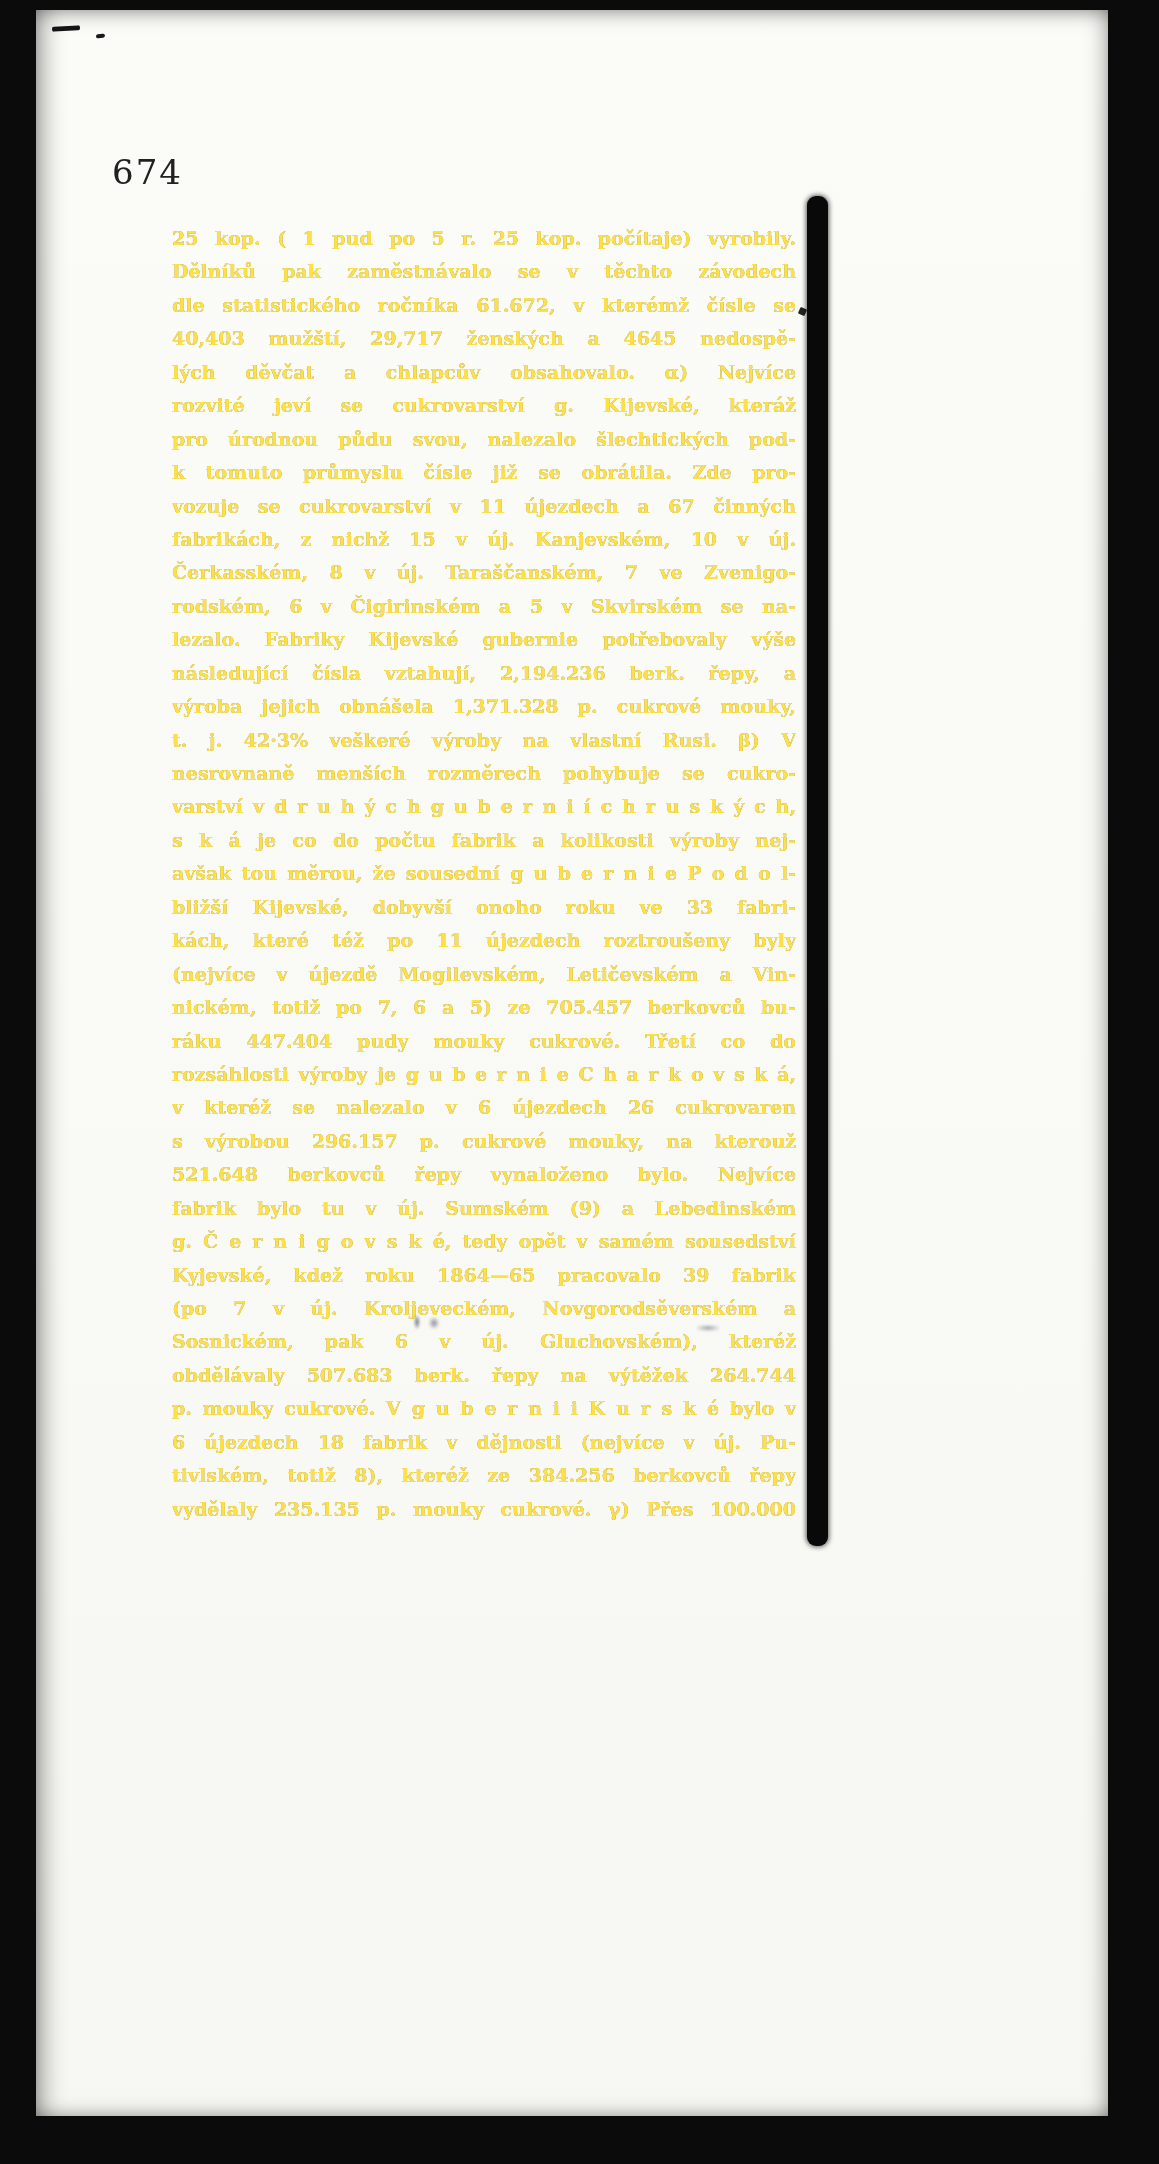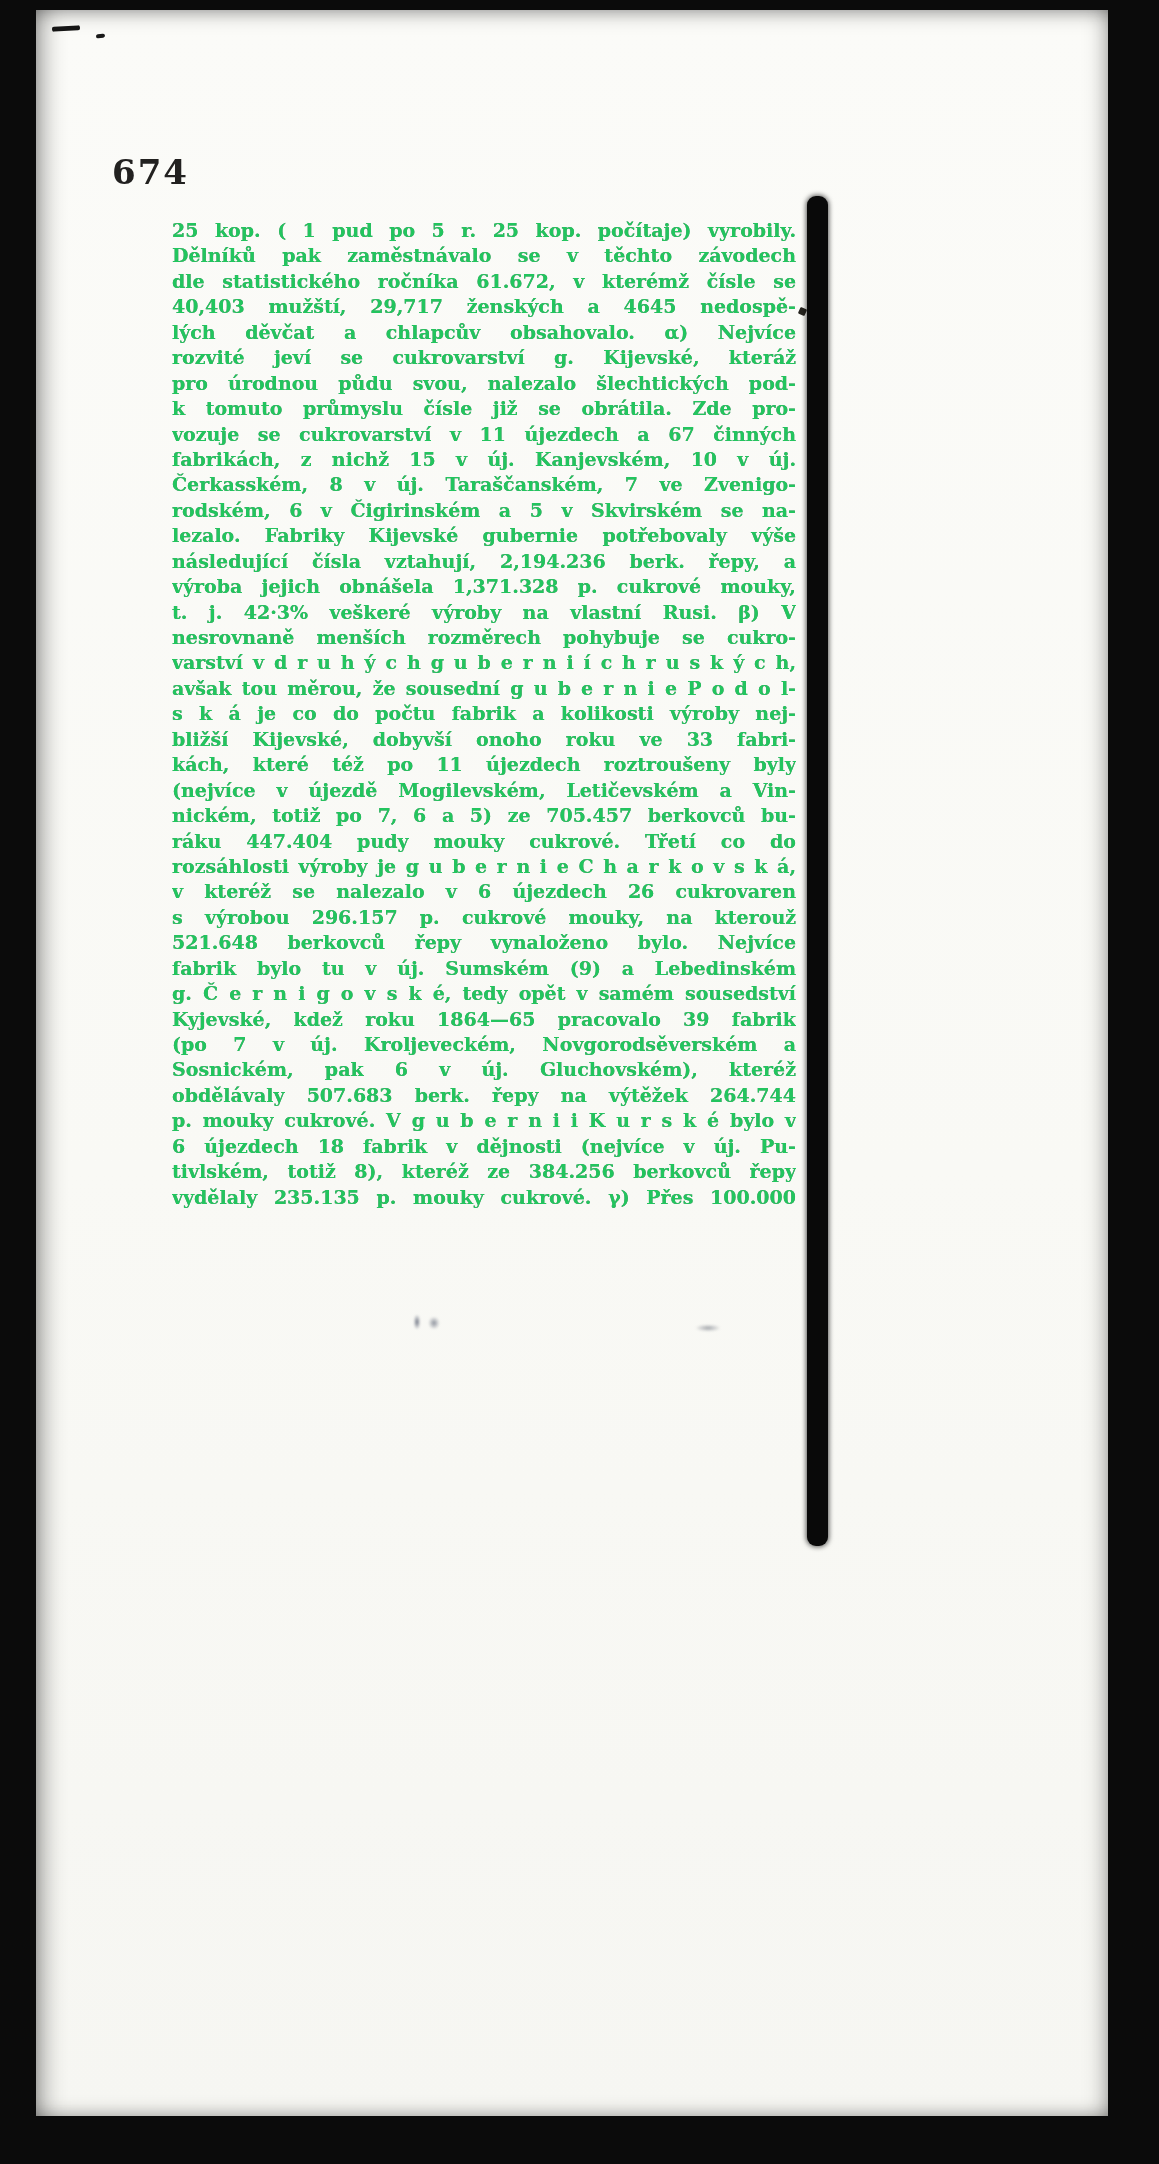--- a/index.html
+++ b/index.html
@@ -27,41 +27,42 @@
       inset 20px 0 26px -16px rgba(0,0,0,0.45),
       inset -16px 0 22px -14px rgba(0,0,0,0.35),
       inset 0 16px 22px -16px rgba(0,0,0,0.40),
       inset 0 -14px 20px -14px rgba(0,0,0,0.30);
   }
   .page-number {
     position: absolute;
     left: 112px;
     top: 152px;
     font-size: 34px;
-    font-weight: 700;
+    font-weight: 400;
     letter-spacing: 2px;
     color: #222120;
     text-align: center;
   }
   .text-block {
     position: absolute;
     left: 172px;
     top: 218px;
     width: 624px;
     color: #1d1c1b;
   }
   .text-line {
     height: 25.45px;
     line-height: 25.45px;
     overflow: hidden;
     font-size: 19px;
     font-weight: 700;
     text-align: justify;
-    color: #22c55e;
+    color: #fde047;
     text-shadow: 0 0 0.4px rgba(20,20,20,0.55);
+    margin-top: 8px;
   }
   .text-line::after {
     content: "";
     display: inline-block;
     width: 100%;
     height: 0;
   }
   .edge-bar {
     position: absolute;
     left: 807px;
@@ -147,22 +148,22 @@
       <div class="text-line">vozuje se cukrovarství v 11 újezdech a 67 činných</div>
       <div class="text-line">fabrikách, z nichž 15 v új. Kanjevském, 10 v új.</div>
       <div class="text-line">Čerkasském, 8 v új. Taraščanském, 7 ve Zvenigo-</div>
       <div class="text-line">rodském, 6 v Čigirinském a 5 v Skvirském se na-</div>
       <div class="text-line">lezalo. Fabriky Kijevské gubernie potřebovaly výše</div>
       <div class="text-line">následující čísla vztahují, 2,194.236 berk. řepy, a</div>
       <div class="text-line">výroba jejich obnášela 1,371.328 p. cukrové mouky,</div>
       <div class="text-line">t. j. 42·3% veškeré výroby na vlastní Rusi. β) V</div>
       <div class="text-line">nesrovnaně menších rozměrech pohybuje se cukro-</div>
       <div class="text-line">varství v d r u h ý c h g u b e r n i í c h r u s k ý c h,</div>
+      <div class="text-line">s k á je co do počtu fabrik a kolikosti výroby nej-</div>
       <div class="text-line">avšak tou měrou, že sousední g u b e r n i e P o d o l-</div>
-      <div class="text-line">s k á je co do počtu fabrik a kolikosti výroby nej-</div>
       <div class="text-line">bližší Kijevské, dobyvší onoho roku ve 33 fabri-</div>
       <div class="text-line">kách, které též po 11 újezdech roztroušeny byly</div>
       <div class="text-line">(nejvíce v újezdě Mogilevském, Letičevském a Vin-</div>
       <div class="text-line">nickém, totiž po 7, 6 a 5) ze 705.457 berkovců bu-</div>
       <div class="text-line">ráku 447.404 pudy mouky cukrové. Třetí co do</div>
       <div class="text-line">rozsáhlosti výroby je g u b e r n i e C h a r k o v s k á,</div>
       <div class="text-line">v kteréž se nalezalo v 6 újezdech 26 cukrovaren</div>
       <div class="text-line">s výrobou 296.157 p. cukrové mouky, na kterouž</div>
       <div class="text-line">521.648 berkovců řepy vynaloženo bylo. Nejvíce</div>
       <div class="text-line">fabrik bylo tu v új. Sumském (9) a Lebedinském</div>

